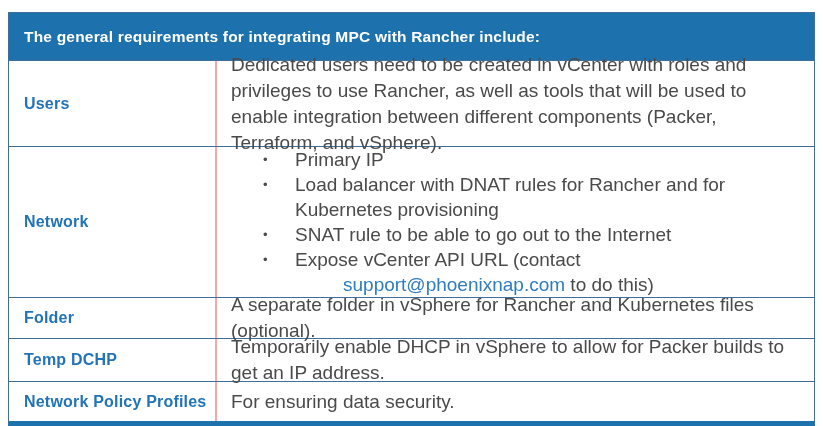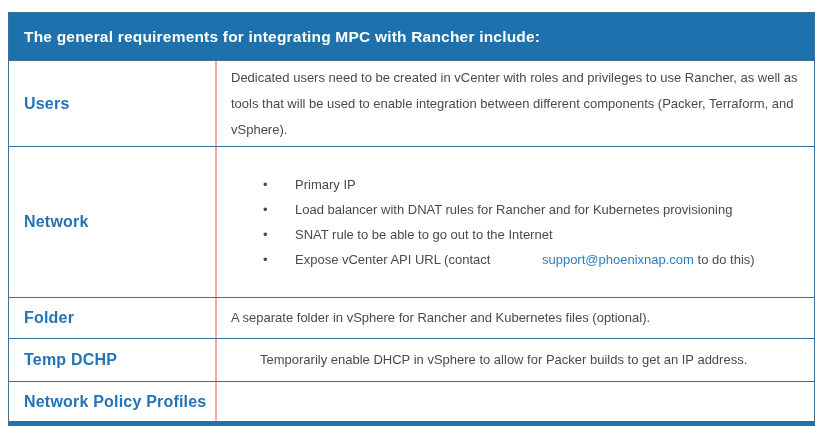--- a/index.html
+++ b/index.html
@@ -51,28 +51,28 @@
     letter-spacing: 0.2px;
   }
   .desc-cell {
     flex: 1;
     box-sizing: border-box;
     padding: 8px 14px;
     display: flex;
     flex-direction: column;
     justify-content: center;
     color: #4a4a4a;
-    font-size: 13px;
+    font-size: 19px;
     line-height: 26px;
   }
   .row-users   { height: 86px; }
   .row-network { height: 151px; }
   .row-network .desc-cell { line-height: 25px; }
   .row-folder  { height: 41px; }
-  .row-temp    { height: 43px; gap: 29px; }
+  .row-temp    { height: 43px; }
   .row-npp     { height: 40px; }
   ul.bullets {
     margin: 0;
     padding: 0;
     list-style: none;
   }
   ul.bullets li {
     position: relative;
     padding-left: 64px;
   }
@@ -125,15 +125,18 @@
 
   <div class="row row-temp">
     <div class="label-cell">Temp DCHP</div>
     <div class="desc-cell">
       <div>Temporarily enable DHCP in vSphere to allow for Packer builds to get an IP address.</div>
     </div>
   </div>
 
   <div class="row row-npp">
     <div class="label-cell">Network Policy Profiles</div>
+    <div class="desc-cell">
+      <div>For ensuring data security.</div>
+    </div>
   </div>
 
 </div>
 
 </body></html>

